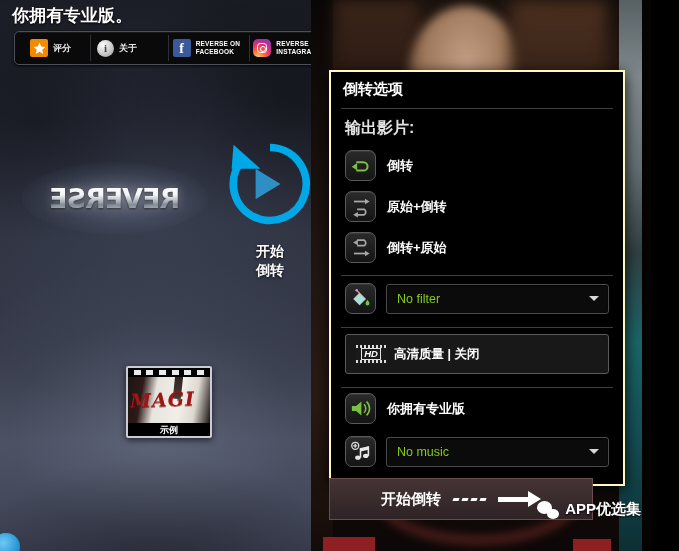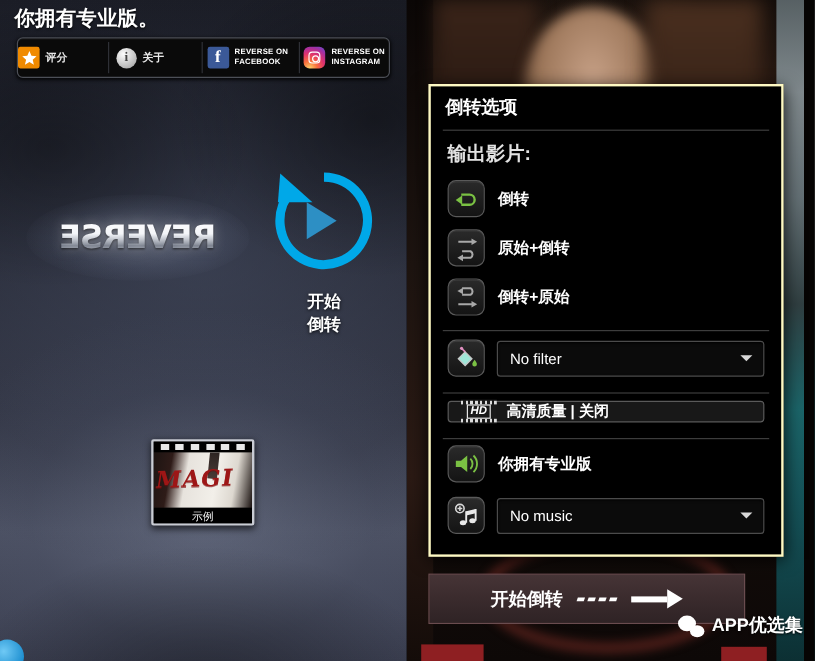--- a/index.html
+++ b/index.html
@@ -7,21 +7,21 @@
     width: 679px; height: 551px;
     background: #000;
     font-family: "Liberation Sans", "DejaVu Sans", sans-serif;
     overflow: hidden;
   }
   .screen { position: relative; width: 679px; height: 551px; display: flex; }
 
   
   .left-panel {
     position: relative;
-    width: 339px; height: 551px;
+    width: 311px; height: 551px;
     background:
       radial-gradient(ellipse 320px 240px at 50% 78%, rgba(150,160,185,0.30) 0%, rgba(90,98,122,0.12) 45%, rgba(0,0,0,0) 72%),
       radial-gradient(ellipse 420px 300px at 50% 40%, rgba(70,78,100,0.45) 0%, rgba(30,33,45,0.2) 60%, rgba(0,0,0,0) 85%),
       linear-gradient(180deg, #1b1d26 0%, #262935 28%, #3a3e4e 62%, #4b5062 80%, #3c4052 100%);
     overflow: hidden;
   }
   .left-panel::after{
     content:""; position:absolute; inset:0;
     background:
       radial-gradient(ellipse 240px 170px at 12% 22%, rgba(0,0,0,0.35), rgba(0,0,0,0) 70%),
@@ -41,21 +41,21 @@
     position: absolute; left: 14px; top: 31px;
     width: 311px; height: 34px;
     background: #0a0a0a;
     border: 1px solid #4c4f57;
     border-radius: 5px;
     display: flex; align-items: center;
     box-shadow: 0 1px 3px rgba(0,0,0,.8), inset 0 1px 0 rgba(255,255,255,.06);
     z-index: 5;
   }
   .promo-item { display: flex; align-items: center; height: 100%; }
-  .promo-item.rate { width: 76px; padding-left: 0; }
+  .promo-item.rate { width: 76px; padding-left: 15px; }
   .promo-item.about { width: 78px; padding-left: 6px; }
   .promo-item.fb { width: 82px; padding-left: 4px; }
   .promo-item.ig { width: 75px; padding-left: 3px; }
   .promo-sep { width: 1px; height: 26px; background: #2e3036; }
   .promo-label-cn { color: #e8e8e8; font-size: 9px; font-weight: bold; margin-left: 5px; }
   .promo-label-en {
     color: #ffffff; font-size: 6.5px; font-weight: bold;
     line-height: 8.5px; margin-left: 5px; letter-spacing: .2px;
   }
   .ico-star {
@@ -137,21 +137,21 @@
   }
   .sample-img .magi {
     position: absolute; left: 2px; top: 11px; width: 100%;
     color: #9e1616; font-size: 19px; font-weight: bold; font-style: italic;
     font-family: "DejaVu Serif", serif; letter-spacing: 1px;
     text-shadow: 0 1px 0 rgba(120,10,10,.6);
     transform: rotate(-2deg);
   }
   .sample-cap {
     height: 15px; background: #000; color: #fff; font-size: 9px;
-    display:flex; align-items:center; justify-content:center; font-weight:normal;
+    display:flex; align-items:center; justify-content:center; font-weight:bold;
   }
   .blue-dot {
     position:absolute; left:-8px; bottom:-10px; width:28px; height:28px;
     border-radius:50%; background: radial-gradient(circle at 40% 35%, #6fc9f5, #1e8fd0 70%, #0f5f92);
     z-index: 6;
   }
 
   
   .right-panel {
     position: relative; width: 340px; height: 551px;
@@ -209,26 +209,26 @@
   .opt-label { color: #ffffff; font-size: 13px; font-weight: bold; }
 
   .sel-row { padding: 7px 14px 7px 14px; display:flex; align-items:center; gap:10px; }
   .dropdown {
     flex: 1; height: 30px; background: #0b0b0b;
     border: 1px solid #4b4b4b; border-radius: 3px;
     display: flex; align-items: center; justify-content: space-between;
     padding: 0 9px 0 10px;
     box-shadow: inset 0 1px 2px rgba(0,0,0,.9);
   }
-  .dropdown span { color: #ffffff; font-size: 12.5px; }
+  .dropdown span { color: #84cc16; font-size: 12.5px; }
   .caret { width:0;height:0;border-left:5px solid transparent;border-right:5px solid transparent;border-top:5px solid #d8d8d8; }
 
   .hd-row { padding: 6px 14px; }
   .hd-box {
-    height: 18px; background: #181818; border: 1px solid #5a5a5a; border-radius: 3px;
+    height: 40px; background: #181818; border: 1px solid #5a5a5a; border-radius: 3px;
     display: flex; align-items: center; gap: 8px; padding: 0 10px;
   }
   .hd-badge { flex:none; width: 30px; height: 20px; background: #1a1a1a; position: relative;
     display:flex; align-items:center; justify-content:center; }
   .hd-badge .perf { position:absolute; left:0; width:100%; height:3px;
     background: repeating-linear-gradient(90deg,#dcdcdc 0 2px, transparent 2px 4px); }
   .hd-badge .perf.t { top:1px; } .hd-badge .perf.b { bottom:1px; }
   .hd-badge b { color:#fff; font-size:9.5px; font-style:italic; font-weight:bold;
     border:1px solid #e4e4e4; padding:0 2px; line-height:10px; }
   .hd-text { color: #ffffff; font-size: 12.5px; font-weight: bold; }
@@ -239,21 +239,21 @@
     border: 1px solid #6a4c4f; z-index: 6;
     display: flex; align-items: center; justify-content: center; gap: 12px;
   }
   .start-bar .txt { color: #ffffff; font-size: 15px; font-weight: bold; }
   .dash { display:flex; align-items:center; gap:3px; }
   .dash i { display:block; width:6px; height:3px; background:#fff; transform: skewX(-20deg); }
   .arrow { display:flex; align-items:center; }
   .arrow .stem { width: 30px; height: 5px; background:#fff; }
   .arrow .head { width:0;height:0;border-top:8px solid transparent;border-bottom:8px solid transparent;border-left:13px solid #fff; }
 
-  .wm { position:absolute; right: 10px; top: 512px; z-index: 7; display:flex; align-items:center; gap:6px; }
+  .wm { position:absolute; right: 10px; top: 500px; z-index: 7; display:flex; align-items:center; gap:6px; }
   .wm .wcicon { width: 22px; height: 18px; position: relative; }
   .wm .b1, .wm .b2 { position:absolute; background:#fff; border-radius:50%; }
   .wm .b1 { left:0; top:0; width:15px; height:13px; }
   .wm .b2 { right:0; bottom:0; width:12px; height:10px; }
   .wm .t { color:#ffffff; font-size: 15px; font-weight: bold; text-shadow: 0 1px 2px #000; }
 </style>
 </head>
 <body>
 
 <div class="screen">

